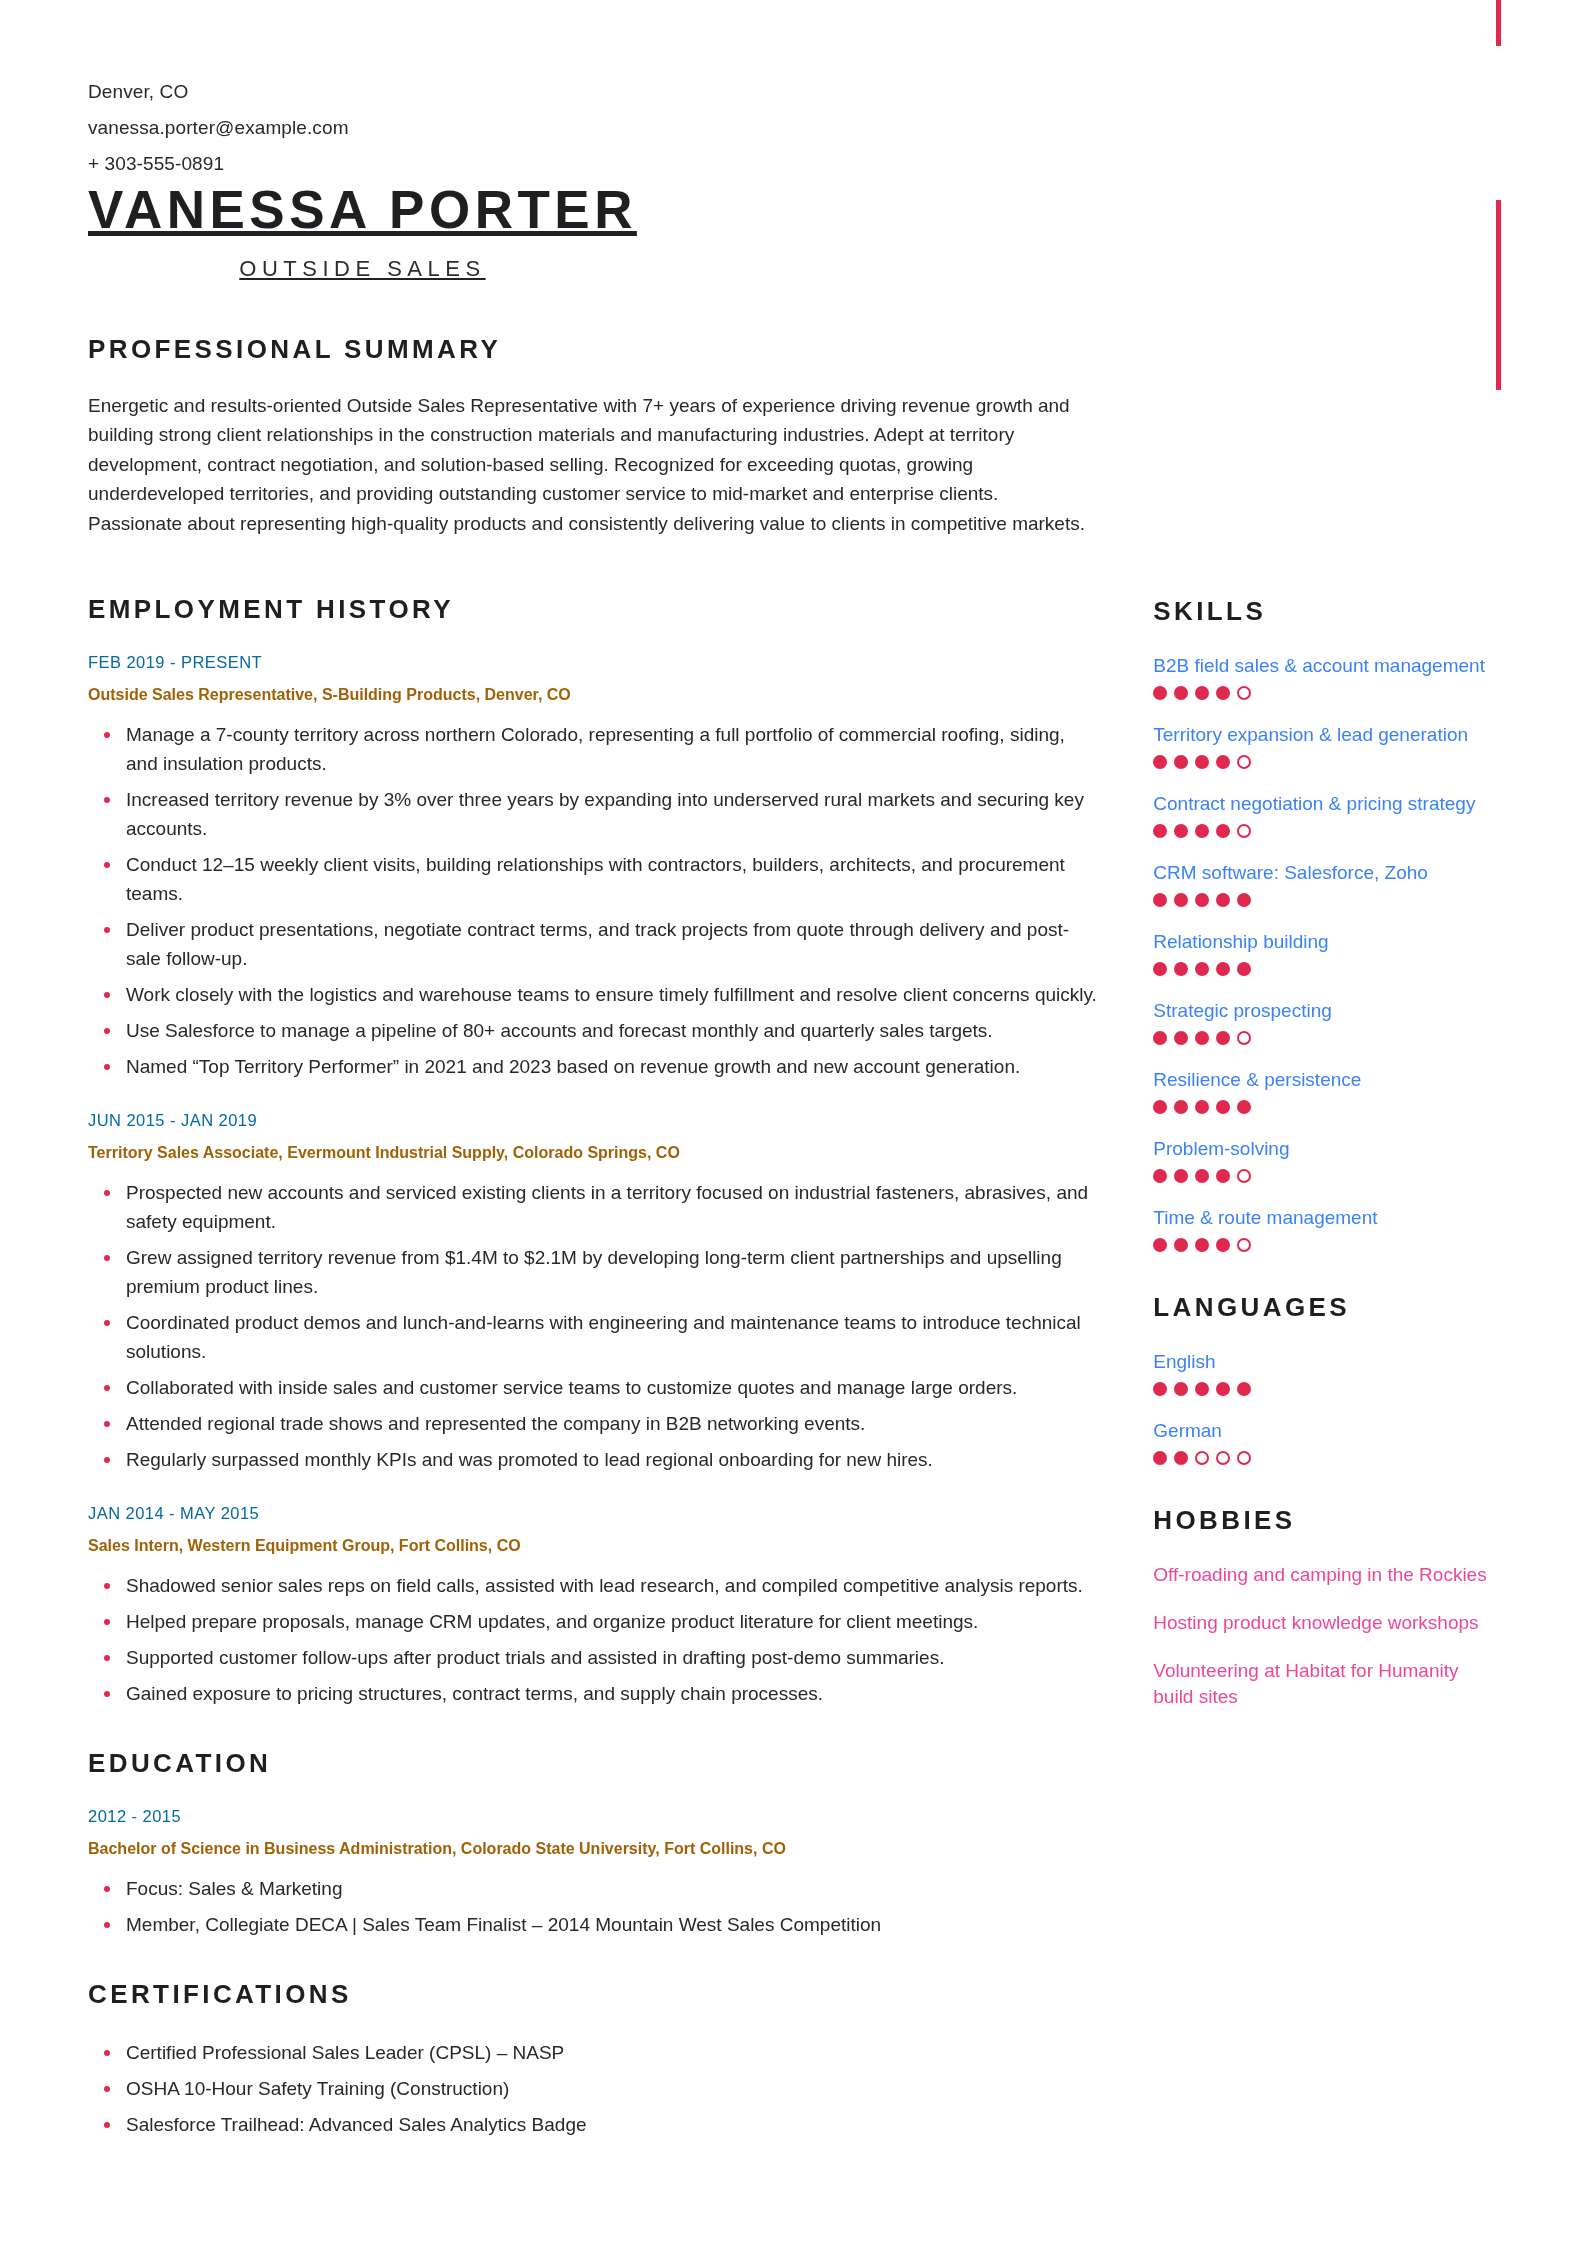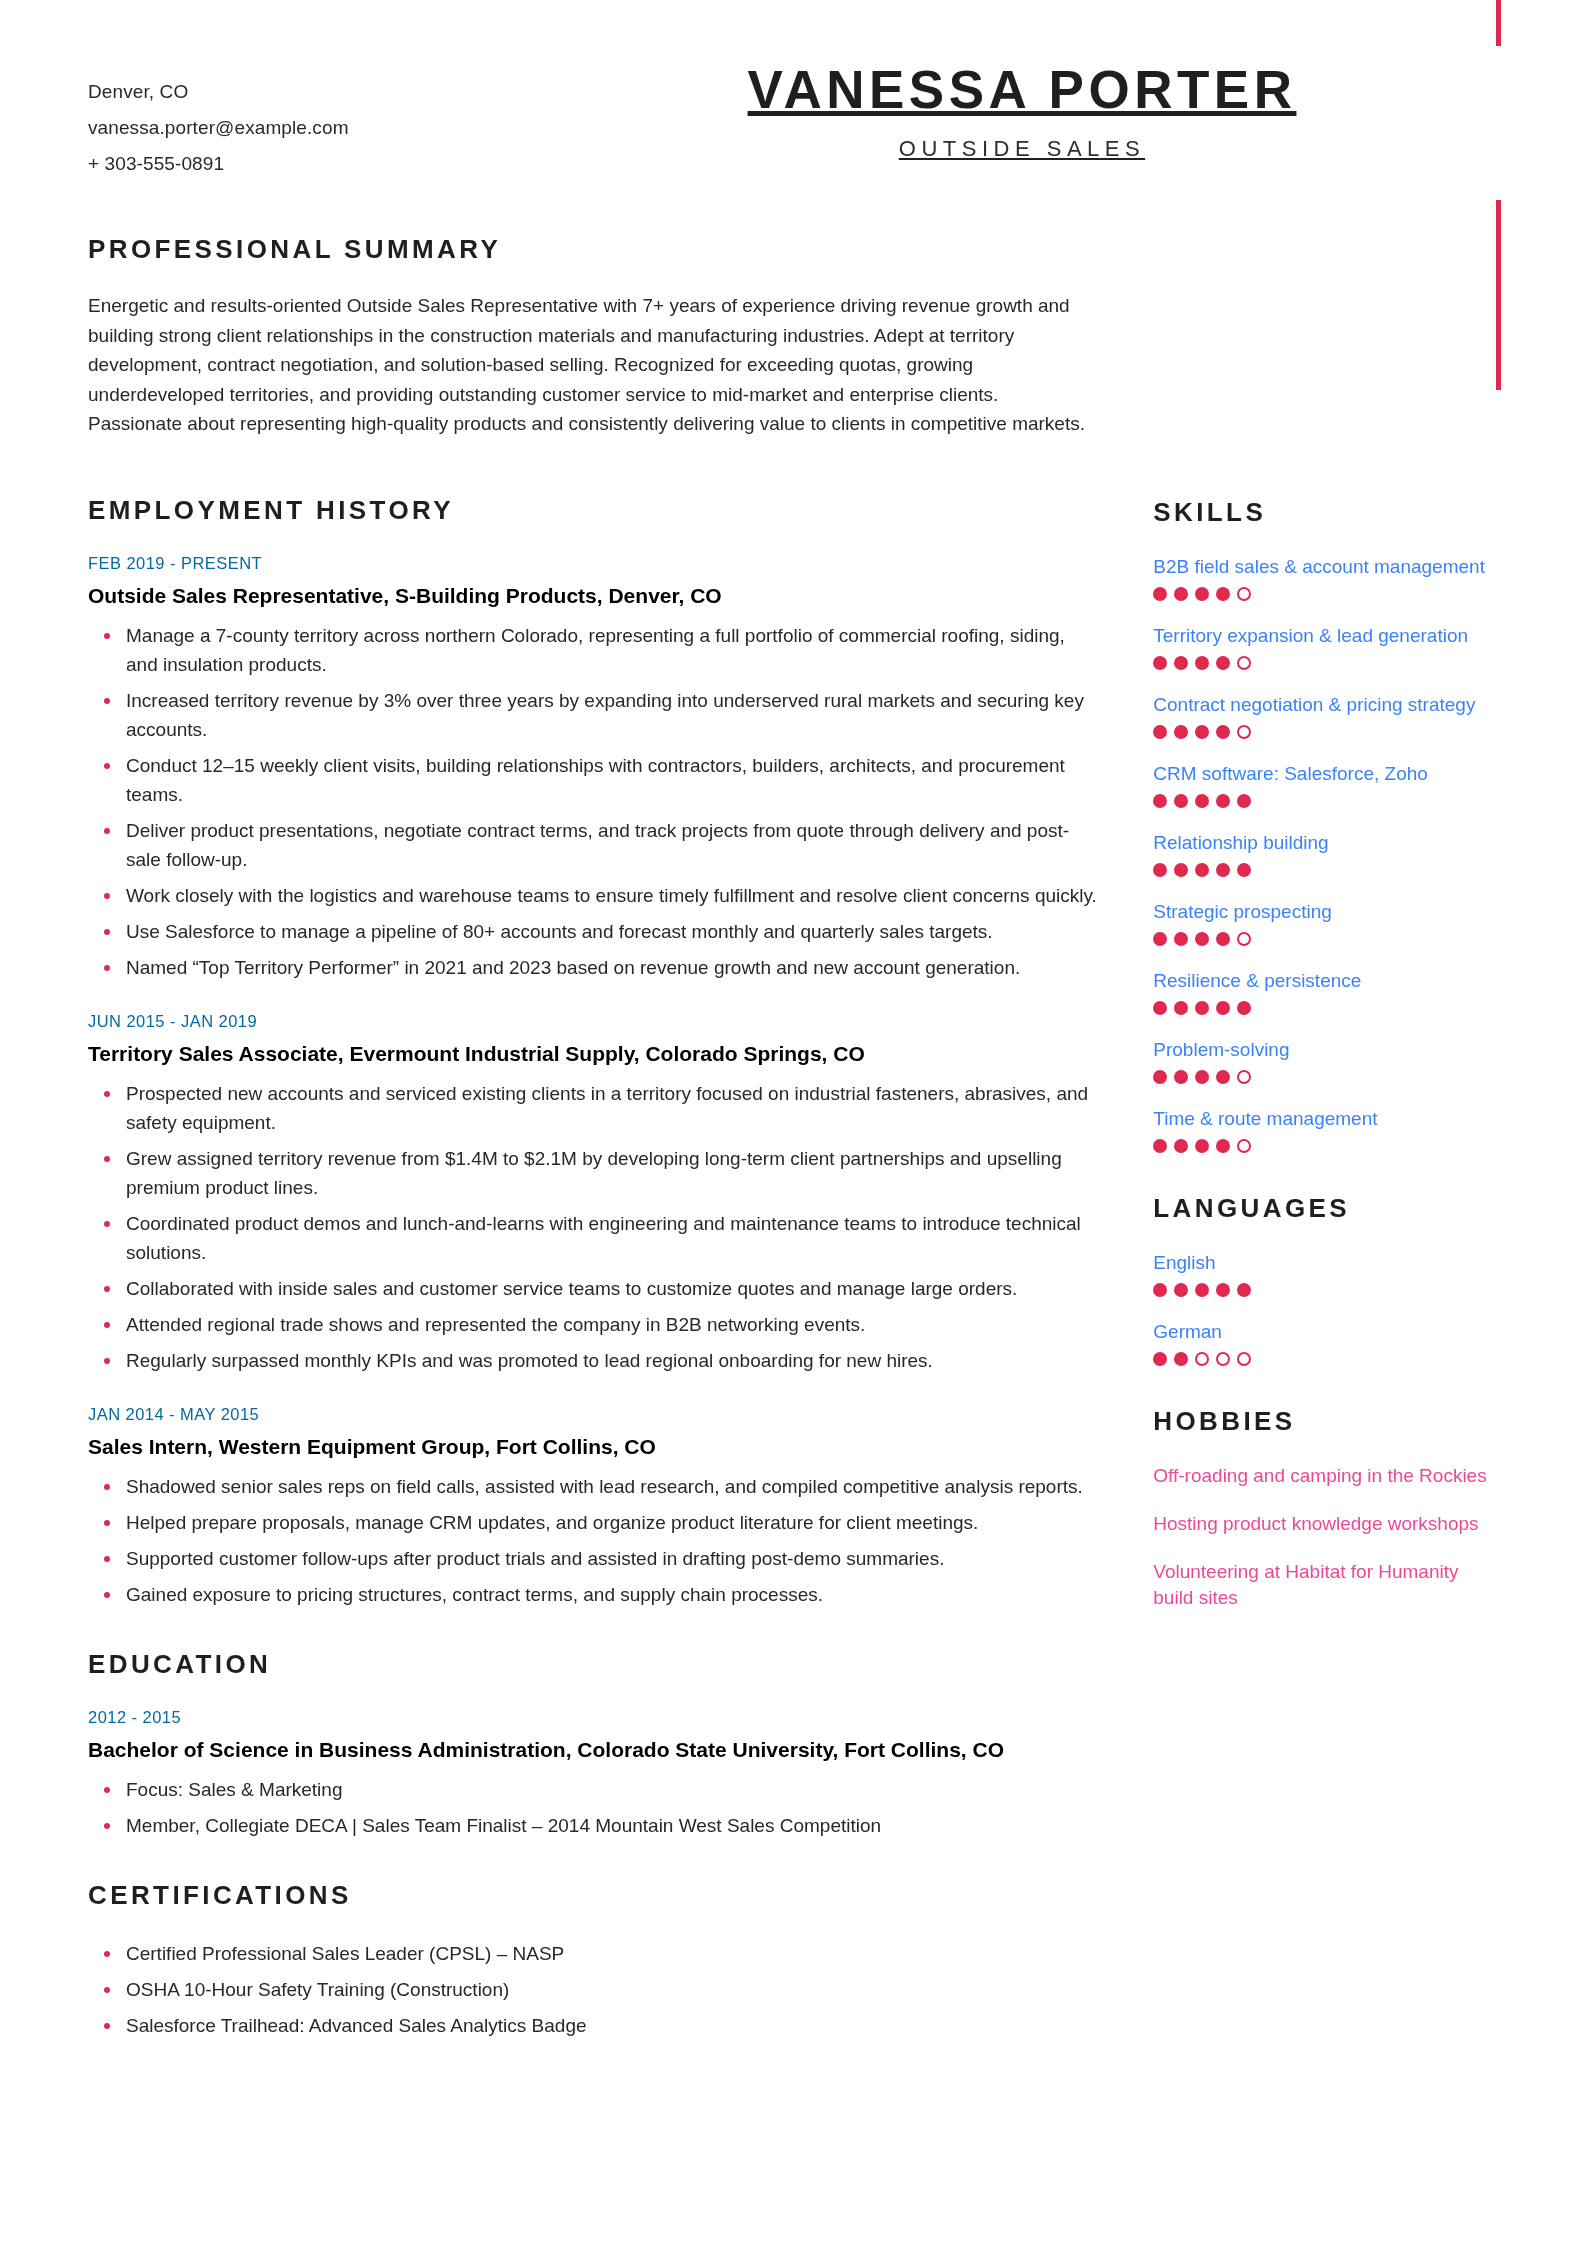--- a/index.html
+++ b/index.html
@@ -27,20 +27,21 @@
   .accent-side {
     position: absolute;
     top: 200px; left: 1496px;
     width: 5px; height: 190px;
     background: #e0294f;
   }
   .header {
     display: flex;
     align-items: flex-start;
     padding: 62px 92px 0 88px;
+    flex-direction: column;
   }
   .contact {
     width: 470px;
     padding-top: 12px;
   }
   .contact div {
     font-size: 19px;
     line-height: 36px;
     color: #27292d;
     letter-spacing: .1px;
@@ -100,23 +101,23 @@
   .col-main h2.sec { margin-bottom: 28px; }
 
   .job { margin-bottom: 30px; }
   .job-date {
     font-size: 16.5px;
     color: #0369a1;
     letter-spacing: .45px;
     margin-bottom: 8px;
   }
   .job-title {
-    font-size: 21px;
+    font-size: 16px;
     font-weight: 700;
-    color: #000000;
+    color: #a16207;
     line-height: 30px;
     margin-bottom: 10px;
   }
   ul.bullets { list-style: none; }
   ul.bullets li {
     position: relative;
     padding-left: 38px;
     font-size: 19px;
     line-height: 29px;
     color: #26282c;

